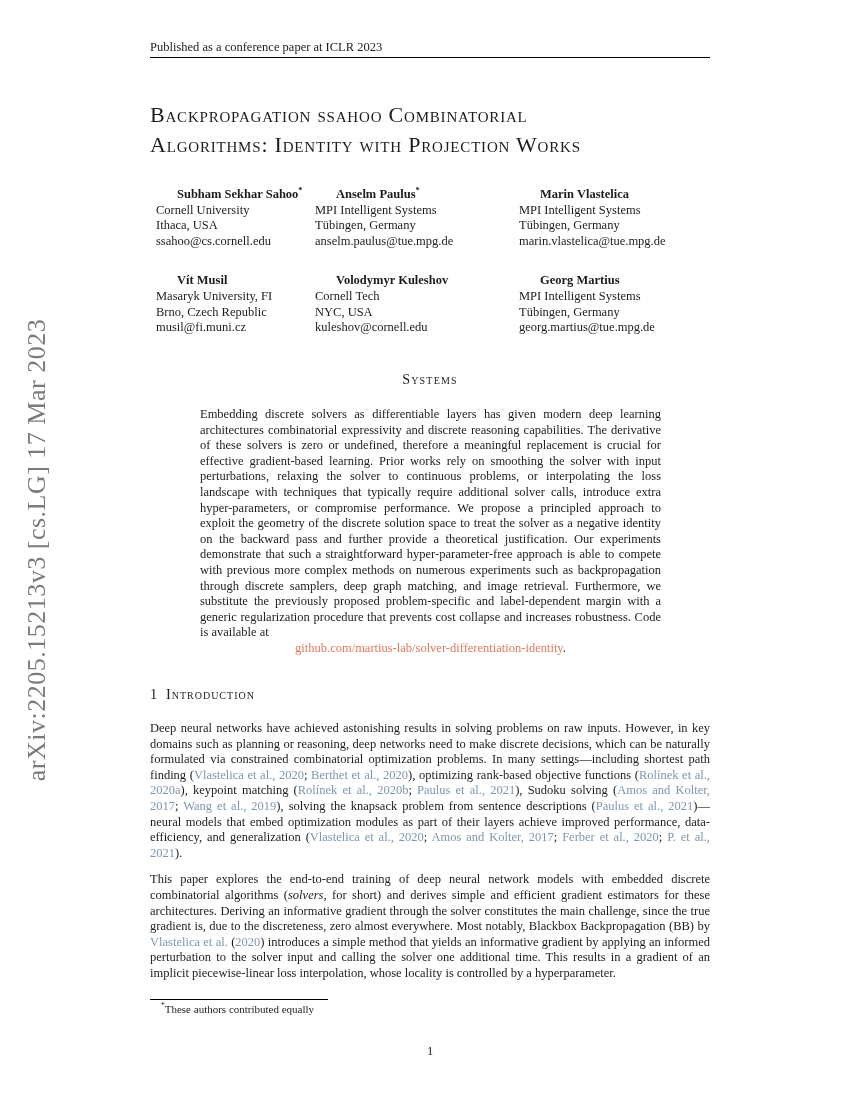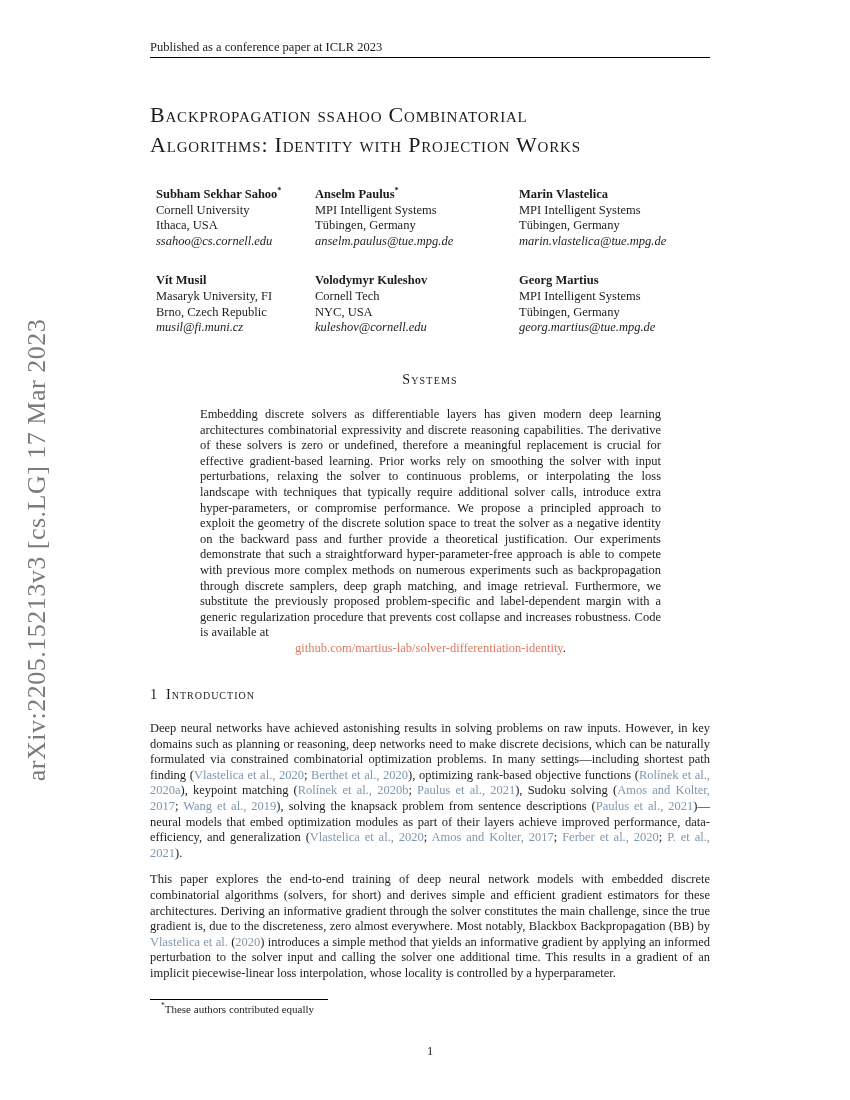--- a/index.html
+++ b/index.html
@@ -50,22 +50,22 @@
   .authors-grid {
     position: absolute;
     left: 156px; top: 187px;
     width: 558px;
     display: grid;
     grid-template-columns: 159px 204px auto;
     row-gap: 24px;
     font-size: 12.5px;
     line-height: 15.6px;
   }
-  .author-name { font-weight: bold; }
-  .author-email { font-style: italic; }
+  .author-name { font-weight: bold; margin-left: 21px; }
+  .author-email { }
   sup { font-size: 68%; vertical-align: super; line-height: 0; }
   .abstract-heading {
     position: absolute;
     left: 150px; top: 372px;
     width: 560px;
     text-align: center;
     font-size: 14px;
     font-variant: small-caps;
     letter-spacing: 1.2px;
   }
@@ -101,21 +101,21 @@
   .intro-text {
     position: absolute;
     left: 150px; top: 721px;
     width: 560px;
     font-size: 12.5px;
     line-height: 15.6px;
     text-align: justify;
   }
   .intro-text p + p { margin-top: 11px; }
   .run-cite { color: var(--cite); margin-top: 42px; }
-  .run-it { }
+  .run-it { font-style: italic; }
   .footnote-rule {
     position: absolute;
     left: 150px; top: 999px;
     width: 178px; height: 1px;
     background: #000;
   }
   .footnote {
     position: absolute;
     left: 150px; top: 1003px;
     width: 560px;

